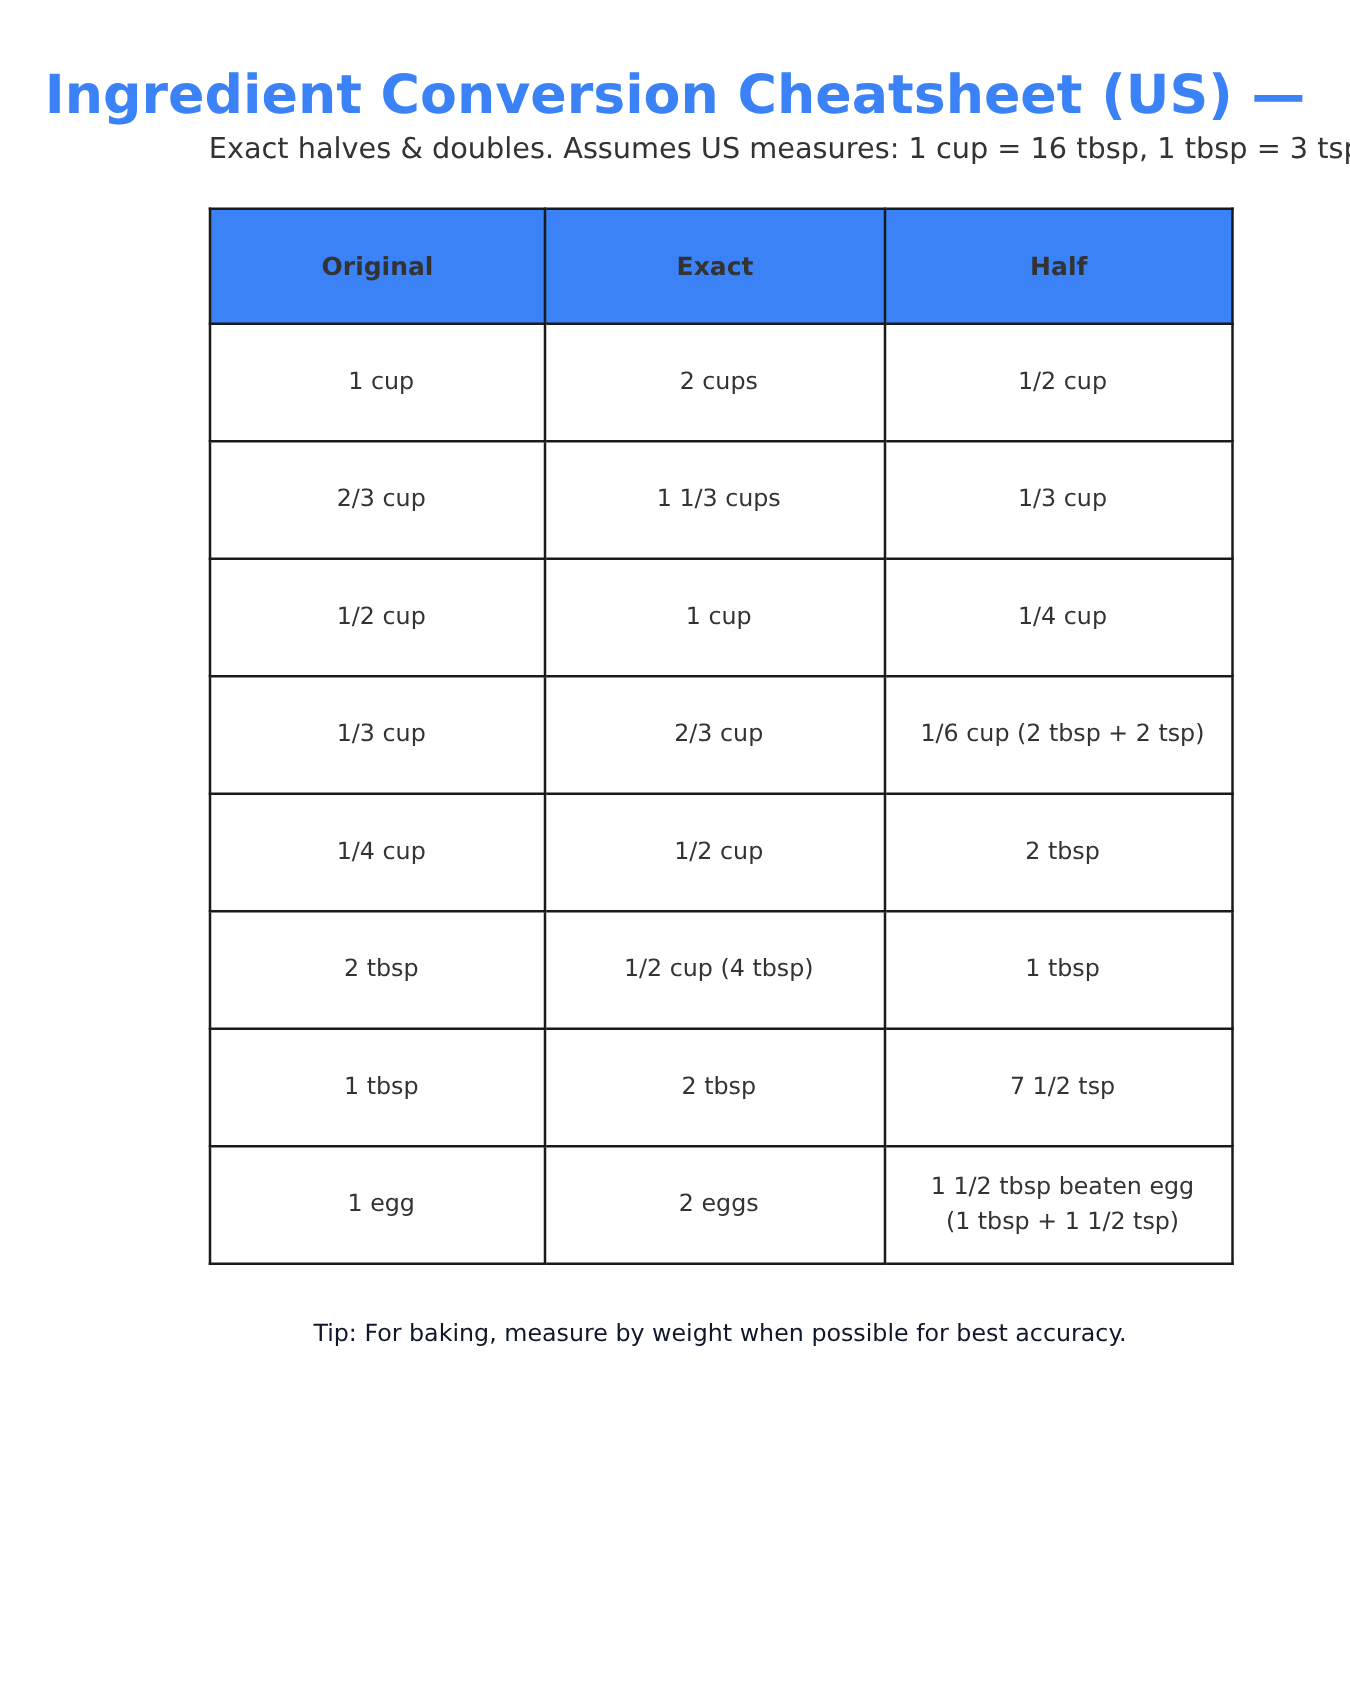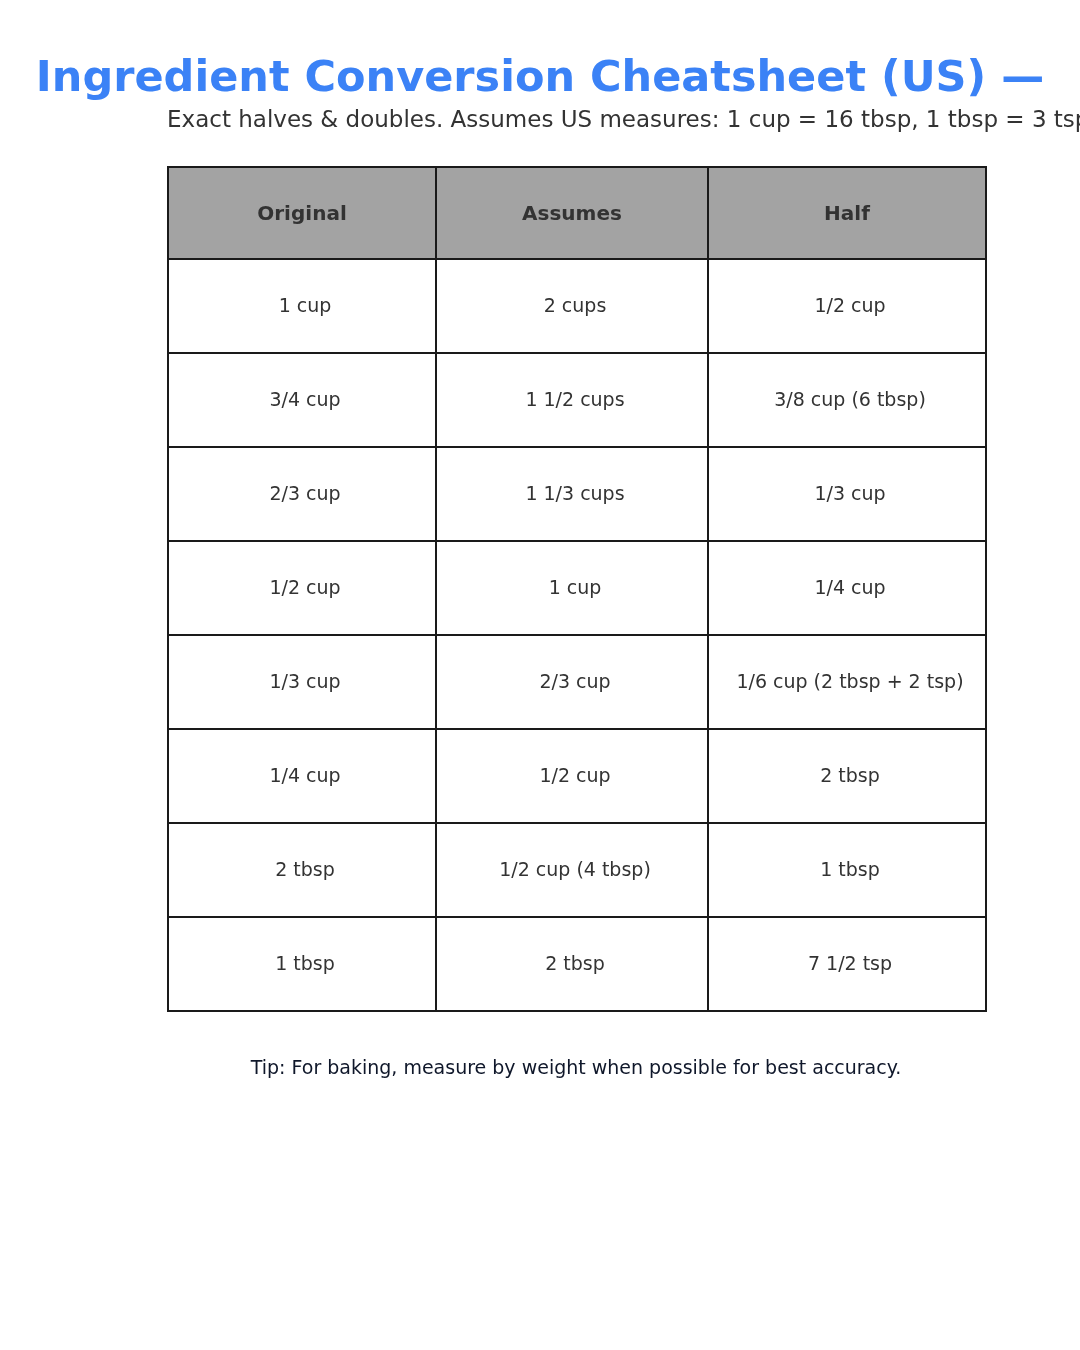--- a/index.html
+++ b/index.html
@@ -48,21 +48,21 @@
   }
   table.conv th, table.conv td {
     border: 2px solid #1a1a1a;
     text-align: center;
     vertical-align: middle;
     padding: 0 6px;
     color: #333333;
   }
   table.conv th {
     height: 90px;
-    background: #a3a3a3;
+    background: #3b82f6;
     font-size: 20px;
     font-weight: bold;
   }
   table.conv td {
     height: 92px;
     font-size: 19px;
     font-weight: normal;
     white-space: pre-line;
     line-height: 1.45;
     padding-left: 12px;
@@ -86,34 +86,29 @@
 
     <table class="conv">
       <colgroup>
           <col style="width: 268px;">
           <col style="width: 272px;">
           <col style="width: 278px;">
         </colgroup>
       <thead>
         <tr>
             <th>Original</th>
-            <th>Assumes</th>
+            <th>Exact</th>
             <th>Half</th>
           </tr>
       </thead>
       <tbody>
           <tr>
             <td>1 cup</td>
             <td>2 cups</td>
             <td>1/2 cup</td>
-          </tr>
-          <tr>
-            <td>3/4 cup</td>
-            <td>1 1/2 cups</td>
-            <td>3/8 cup (6 tbsp)</td>
           </tr>
           <tr>
             <td>2/3 cup</td>
             <td>1 1/3 cups</td>
             <td>1/3 cup</td>
           </tr>
           <tr>
             <td>1/2 cup</td>
             <td>1 cup</td>
             <td>1/4 cup</td>
@@ -131,18 +126,24 @@
           <tr>
             <td>2 tbsp</td>
             <td>1/2 cup (4 tbsp)</td>
             <td>1 tbsp</td>
           </tr>
           <tr>
             <td>1 tbsp</td>
             <td>2 tbsp</td>
             <td>7 1/2 tsp</td>
           </tr>
+          <tr>
+            <td>1 egg</td>
+            <td>2 eggs</td>
+            <td>1 1/2 tbsp beaten egg
+(1 tbsp + 1 1/2 tsp)</td>
+          </tr>
         </tbody>
     </table>
 
     <div class="tip">Tip: For baking, measure by weight when possible for best accuracy.</div>
   </div>
 </div>
 
 </body></html>

